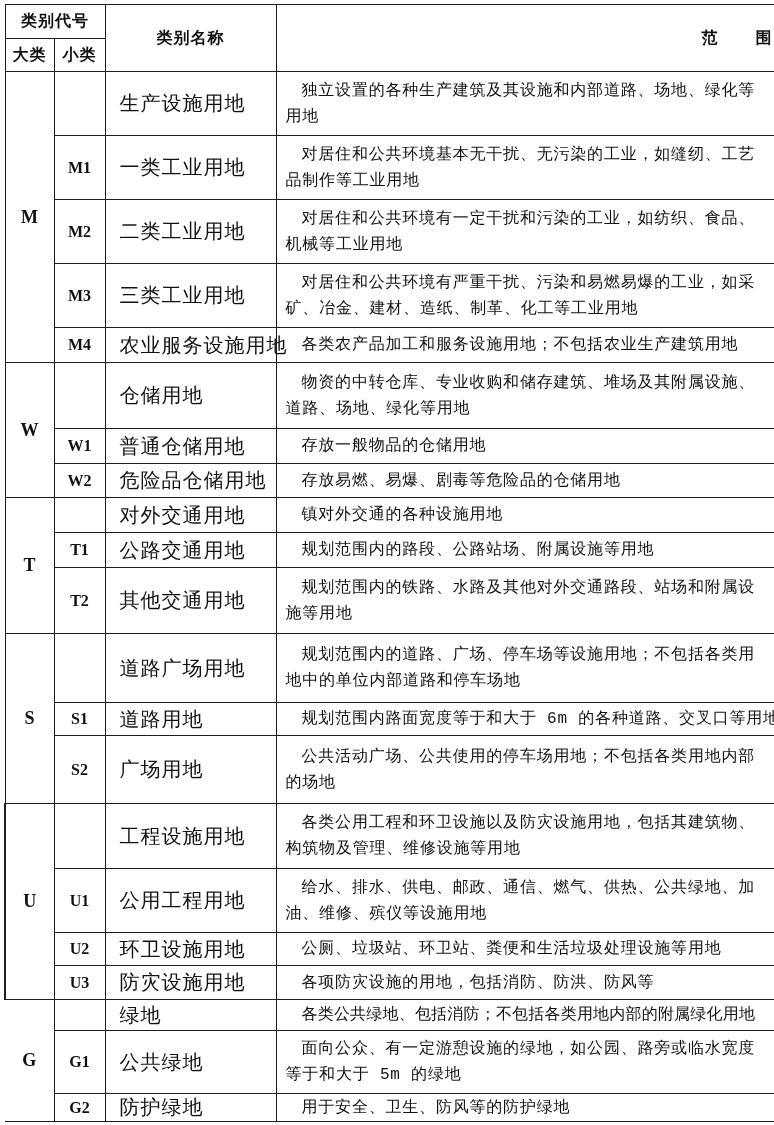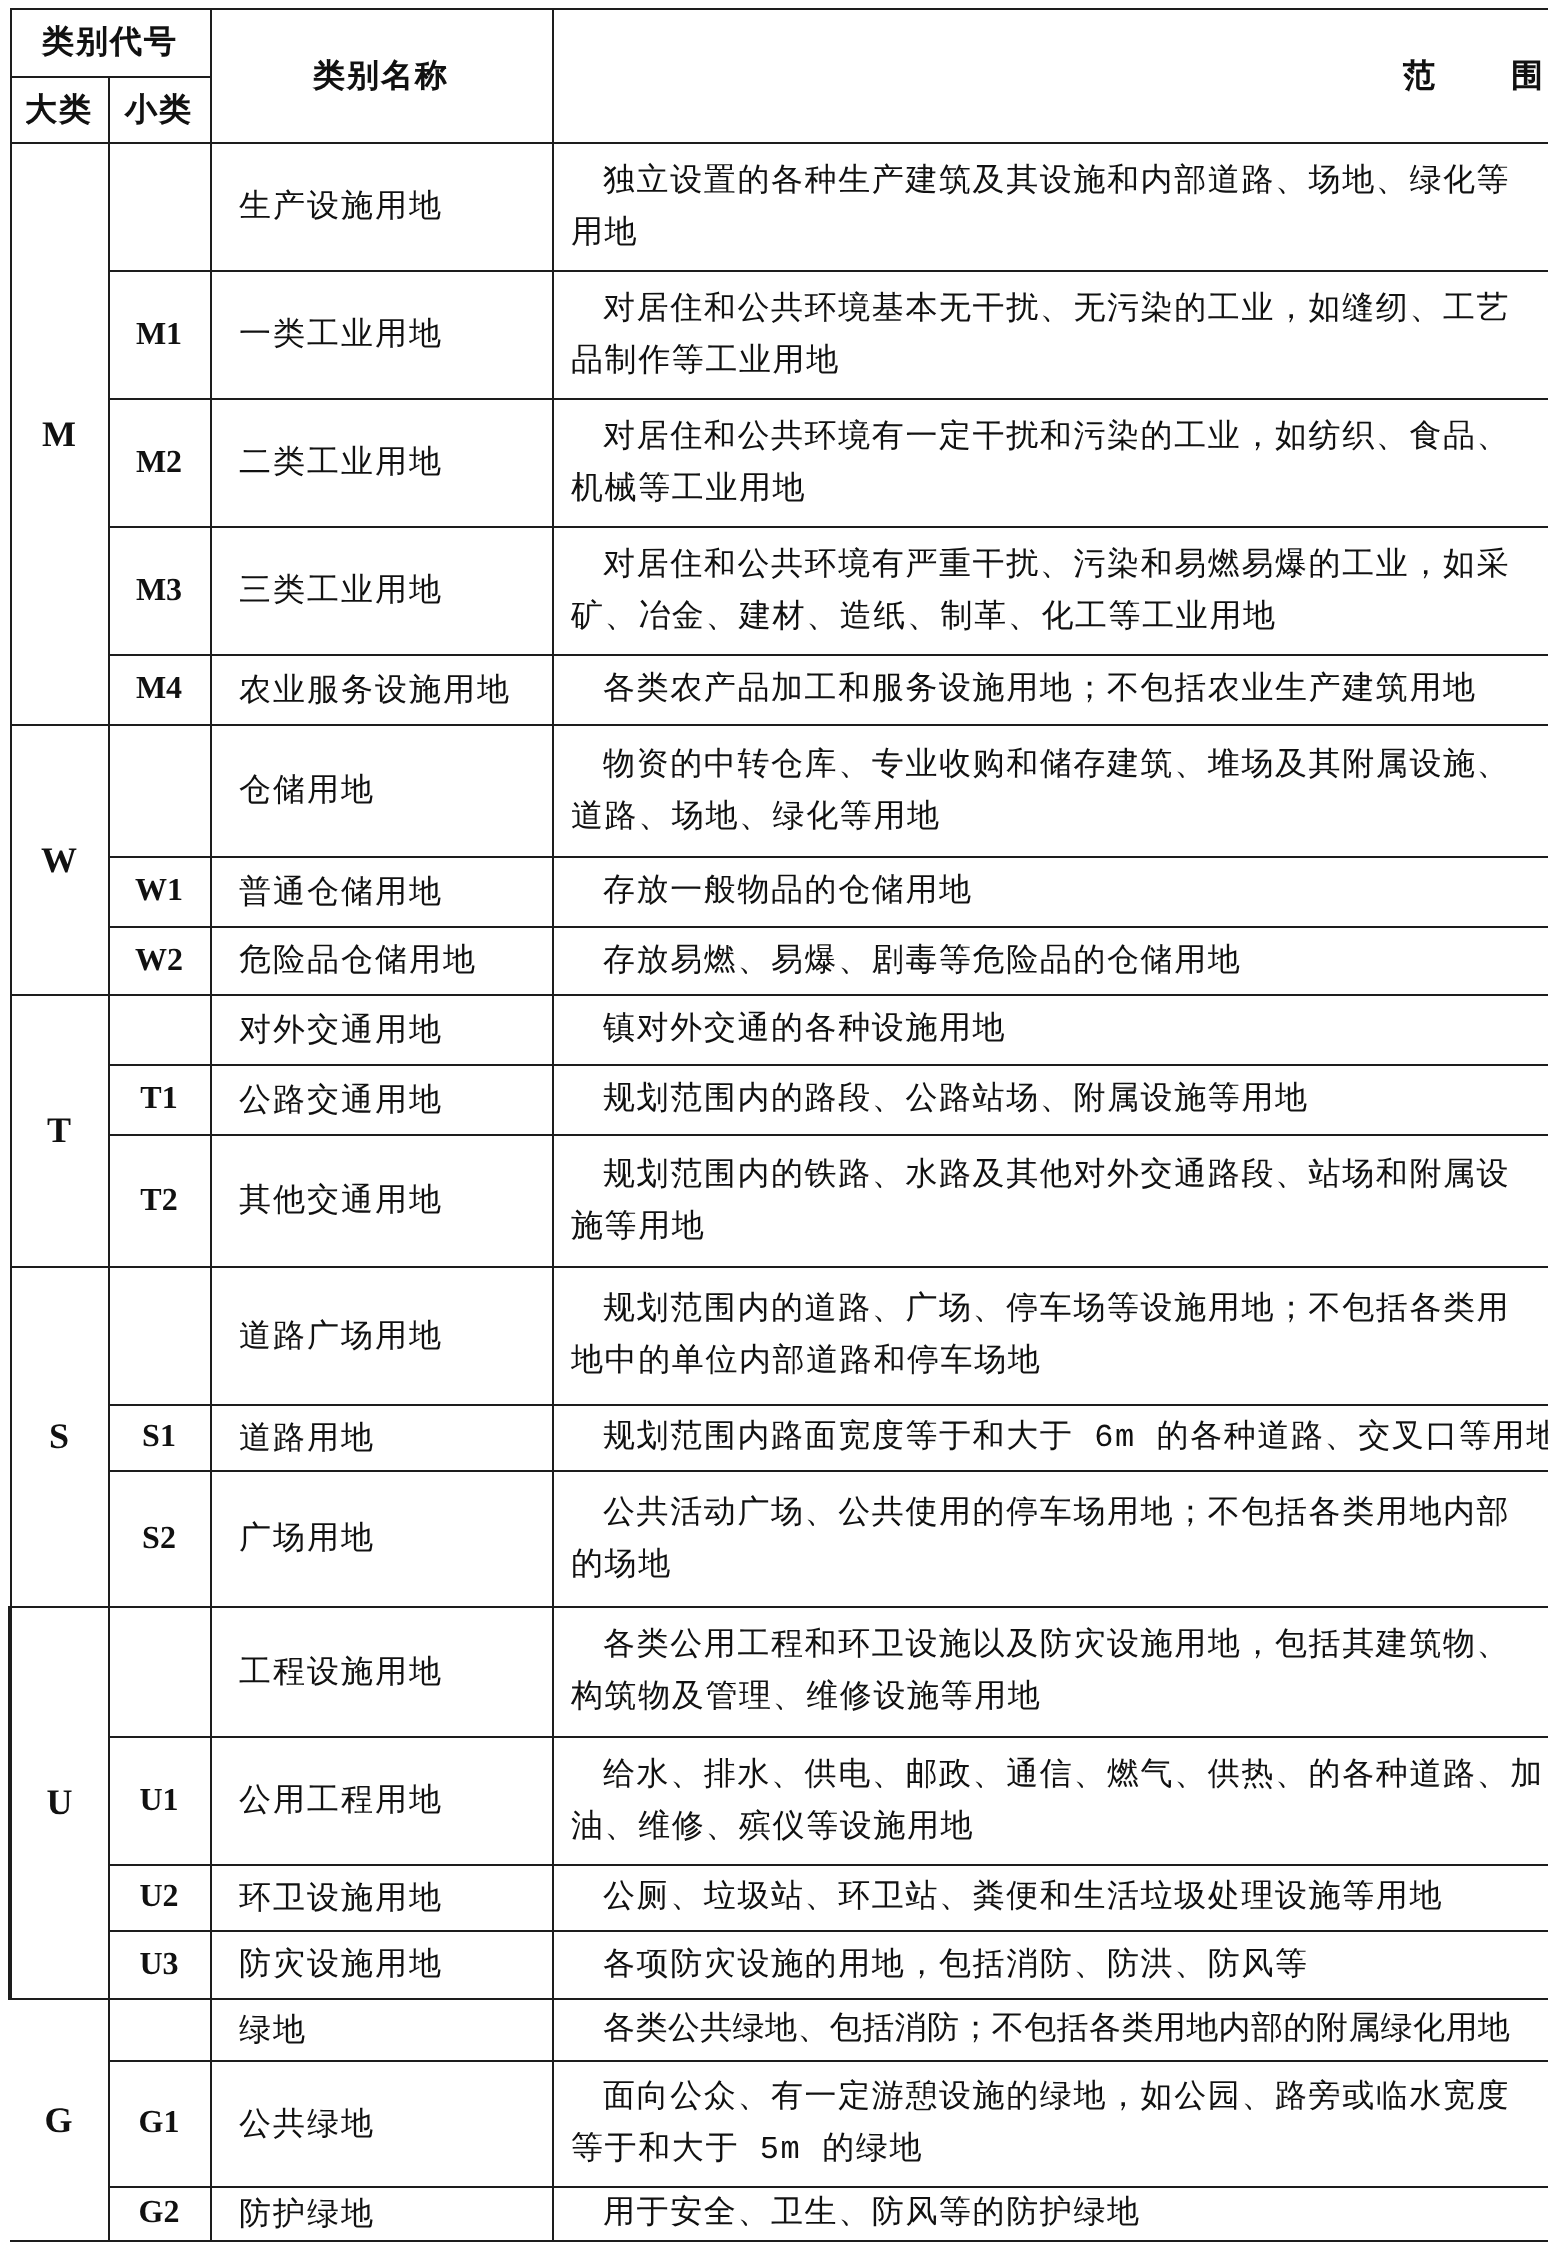--- a/index.html
+++ b/index.html
@@ -37,21 +37,21 @@
   .minor {
     text-align: center;
     font-family: "Liberation Serif", serif;
     font-weight: bold;
     font-size: 16px;
   }
   .name {
     text-align: left;
     padding-left: 14px !important;
     font-family: "DejaVu Sans", "Liberation Sans", sans-serif;
-    font-size: 16px;
+    font-size: 20px;
     letter-spacing: 1px;
     white-space: nowrap;
   }
   .scope {
     padding: 0 8px 0 9px !important;
     font-family: Liberation Mono, monospace;
     font-size: 16px;
     letter-spacing: 0.8px;
     line-height: 26px;
   }
@@ -203,21 +203,21 @@
       <td class="name">工程设施用地</td>
       <td class="scope">
         <span class="ln first">各类公用工程和环卫设施以及防灾设施用地，包括其建筑物、</span>
         <span class="ln">构筑物及管理、维修设施等用地</span>
       </td>
     </tr>
     <tr style="height:64px">
       <td class="minor">U1</td>
       <td class="name">公用工程用地</td>
       <td class="scope">
-        <span class="ln first">给水、排水、供电、邮政、通信、燃气、供热、的各种道路、加</span>
+        <span class="ln first">给水、排水、供电、邮政、通信、燃气、供热、公共绿地、加</span>
         <span class="ln">油、维修、殡仪等设施用地</span>
       </td>
     </tr>
     <tr style="height:33px">
       <td class="minor">U2</td>
       <td class="name">环卫设施用地</td>
       <td class="scope">
         <span class="ln first">公厕、垃圾站、环卫站、粪便和生活垃圾处理设施等用地</span>
       </td>
     </tr>

